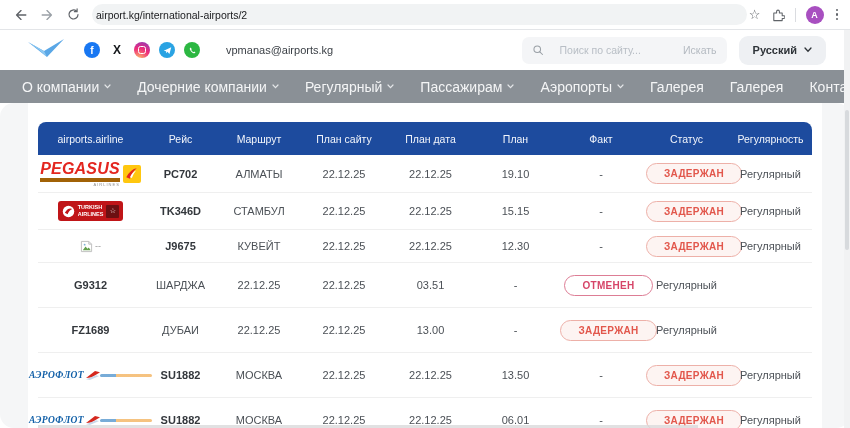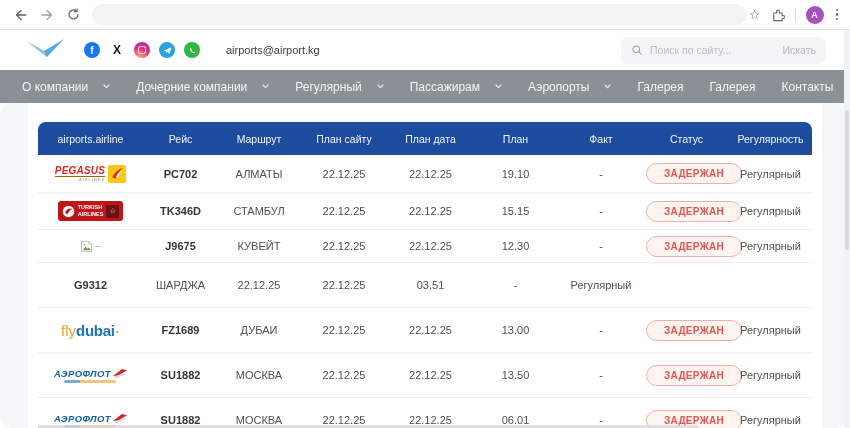--- a/index.html
+++ b/index.html
@@ -35,32 +35,32 @@
     justify-content:center; cursor:pointer; color:#fff; font-size:10px; font-weight:bold; }
   .soc.fb { background:#1877f2; }
   .soc.xx { background:transparent; color:#14171a; font-size:12px; }
   .soc.ig { background:radial-gradient(circle at 30% 110%, #fdc468 0%, #ee2a7b 55%, #8a3ab9 95%); }
   .ig-inner { width:8px; height:8px; border:1.3px solid #fff; border-radius:2.5px; }
   .soc.tg { background:#2aa3e3; }
   .soc.wa { background:#2cb742; }
   .header-email { font-size:11px; color:#3a3f45; cursor:pointer; }
   .header-right { margin-left:auto; display:flex; align-items:center; gap:12px; }
   .search-pill { width:205px; height:27px; background:#f4f5f7; border-radius:7px;
-    display:flex; align-items:center; padding:0 10px; gap:7px; }
+    display:flex; align-items:center; padding:0 10px; gap:16px; }
   .search-pill input { border:none; outline:none; background:transparent; flex:1;
     font-size:10.5px; color:#5a6066; font-family:inherit; min-width:0; }
   .search-pill input::placeholder { color:#b8bec5; }
   .search-go { font-size:10.5px; color:#b4bac1; cursor:pointer; white-space:nowrap; }
   .lang-pill { height:29px; background:#eef0f3; border-radius:9px; display:flex; align-items:center;
     gap:7px; padding:0 14px; cursor:pointer; font-size:11px; font-weight:bold; color:#2e3338; }
 
   
   .main-nav { height:33px; background:#8a9096; display:flex; align-items:center;
     padding:0 22px; gap:26px; flex:0 0 auto; }
-  .nav-item { display:flex; align-items:center; gap:15px; color:#f4f5f6; font-size:12px;
+  .nav-item { display:flex; align-items:center; gap:5px; color:#f4f5f6; font-size:14px;
     cursor:pointer; white-space:nowrap; }
   .nav-item .chev { color:#e4e6e8; display:flex; }
 
   
   .content { flex:1; background:#f5f6f7; position:relative; overflow:hidden;border-radius:14px; }
   .card { position:absolute; left:28px; right:28px; top:0; bottom:0; background:#fff; padding:0 10px; }
   .flight-table { margin-top:19px; }
   .trow, .thead { display:grid;
     grid-template-columns:105px 75px 82px 88px 85px 85px 86px 85px 1fr; align-items:center; }
   .thead { background:#1d4b9e; border-radius:8px 8px 0 0; height:33px; }
@@ -74,39 +74,39 @@
     align-items:center; justify-content:center; }
   .td.flight { font-weight:bold; color:#33373c; }
   .badge { display:inline-block; border-radius:14px; padding:4px 17px; font-size:10px;
     font-weight:bold; letter-spacing:.3px;margin-left:15px; }
   .badge.delayed { color:#e2574c; border:1px solid #edb0a8; background:#fdf4f2; }
   .badge.cancelled { color:#d64568; border:1px solid #dd7d95; background:#fff; }
 
   
   .logo-pegasus { display:flex; align-items:center; gap:3px; }
   .pg-text { display:flex; flex-direction:column; align-items:flex-end; }
-  .pg-name { color:#e3261f; font-weight:bold; font-style:italic; font-size:10px;
-    letter-spacing:.2px; border-bottom:1px solid #a16207; }
+  .pg-name { color:#e3261f; font-weight:bold; font-style:italic; font-size:16px;
+    letter-spacing:.2px; border-bottom:4px solid #a16207; }
   .pg-sub { color:#8d8d8d; font-size:4px; letter-spacing:1px; }
   .pg-box { width:18px; height:18px; background:#ffc70f; border-radius:2px;
     display:flex; align-items:center; justify-content:center; }
   .logo-turkish { display:flex; align-items:center; background:#c01518; border-radius:3px;
     padding:3px 4px; gap:3px; }
   .ta-text { color:#fff; font-size:5.5px; font-weight:bold; line-height:1.2; text-align:left; }
   .ta-star { width:13px; height:13px; background:#6d1012; color:#fff; font-size:7px;
     display:flex; align-items:center; justify-content:center; border-radius:1px; }
   .logo-broken { display:flex; align-items:center; gap:2px; color:#9a9a9a; font-size:9px; }
   .logo-airarabia { width:84px; height:38px; background:#e41c4c; display:flex;
     align-items:center; justify-content:center; color:#fff; font-size:10.5px;
     font-weight:bold; letter-spacing:.4px; }
   .logo-flydubai { display:flex; align-items:baseline; }
   .fd-fly { color:#f49e25; font-size:15px; }
   .fd-dubai { color:#1b75bc; font-size:15px; font-weight:bold; letter-spacing:-.3px; }
   .fd-dot { color:#f49e25; font-size:13px; font-weight:bold; margin-left:1px; }
-  .logo-aeroflot { display:flex; flex-direction:column; align-items:center; }
+  .logo-aeroflot { display:flex; flex-direction:row; align-items:center;font-family:Liberation Serif, serif; }
   .af-row { display:flex; align-items:center; gap:2px; }
   .af-name { color:#1260a8; font-weight:bold; font-style:italic; font-size:9.5px; letter-spacing:.4px; }
   .af-squiggle { width:52px; height:3px; margin-top:1px; border-radius:2px;
     background:linear-gradient(90deg,#2f7fc2 0 30%,#f0a23c 30% 100%); opacity:.65; }
   .scrollbar { position:absolute; right:0; top:30px; bottom:0; width:6px; background:#f1f2f3; }
   .scroll-thumb { position:absolute; right:1px; top:80px; width:4px; height:140px;
     border-radius:2px; background:#d7dadd; }
   .bottom-strip { position:absolute; left:10px; bottom:0; width:660px; height:3px;
     background:#d9dadb; opacity:.8; }
 </style>
@@ -125,20 +125,21 @@
       <svg width="16" height="16" viewBox="0 0 20 20">
           <path d="M4 10 H15 M10 4.5 L15.5 10 L10 15.5" fill="none" stroke="currentColor" stroke-width="1.7" stroke-linecap="round" stroke-linejoin="round"></path>
         </svg>
     </div>
     <div class="nav-btn">
       <svg width="15" height="15" viewBox="0 0 20 20">
           <path d="M16 10 a6 6 0 1 1 -2 -4.5 M14.8 2.6 v3.6 h-3.6" fill="none" stroke="currentColor" stroke-width="1.6" stroke-linecap="round"></path>
         </svg>
     </div>
     <div class="omnibox">
+      <span class="url-text">airport.kg/international-airports/2</span>
     </div>
     <div class="bar-right">
       <span class="star-icon">☆</span>
       <span style="display:flex;cursor:pointer;">
         <svg width="14" height="14" viewBox="0 0 20 20">
             <path d="M4 7 h4 v-2 a2 2 0 0 1 4 0 v2 h4 v4 h2 a2 2 0 0 1 0 4 h-2 v3 h-12 z" fill="none" stroke="#5f6368" stroke-width="1.5" stroke-linejoin="round"></path>
           </svg>
       </span>
       <span class="bar-sep"></span>
       <span class="avatar">A</span>
@@ -167,29 +168,35 @@
         <svg width="9" height="9" viewBox="0 0 12 12">
             <path d="M1 6.2 L11 1.5 L8.6 10.5 L5.9 7.8 L4.3 9.6 L4.1 7 Z" fill="#fff"></path>
           </svg>
       </span>
       <span class="soc wa">
         <svg width="9" height="9" viewBox="0 0 12 12">
             <path d="M3 2 c-1 1 -1 3 1.5 5.5 c2.5 2.5 4.5 2.5 5.5 1.5 l-1.6 -1.6 l-1.2 .8 c-.8 -.3 -2.6 -2.1 -2.9 -2.9 l.8 -1.2 Z" fill="#fff"></path>
           </svg>
       </span>
     </span>
-    <span class="header-email">airports@airport.kg</span>
+    <span class="header-email">vpmanas@airports.kg</span>
     <span class="header-right">
       <span class="search-pill">
         <svg width="12" height="12" viewBox="0 0 16 16">
             <circle cx="7" cy="7" r="4.4" fill="none" stroke="#9aa0a6" stroke-width="1.4"></circle>
             <path d="M10.4 10.4 L14 14" stroke="#9aa0a6" stroke-width="1.4" stroke-linecap="round"></path>
           </svg>
         <input type="text" placeholder="Поиск по сайту..." style="">
         <span class="search-go">Искать</span>
+      </span>
+      <span class="lang-pill">
+        <span>Русский</span>
+        <svg width="8" height="6" viewBox="0 0 8 6">
+            <polyline points="1,1 4,4.2 7,1" fill="none" stroke="#2e3338" stroke-width="1.3" stroke-linecap="round"></polyline>
+          </svg>
       </span>
     </span>
   </div>
 
   <div class="main-nav">
       <div class="nav-item">
         <span>О компании</span>
         <span class="chev">
           <svg width="7" height="5" viewBox="0 0 7 5">
             <polyline points="1,1 3.5,3.6 6,1" fill="none" stroke="currentColor" stroke-width="1.2" stroke-linecap="round"></polyline>
@@ -325,30 +332,26 @@
               </div>
      <div class="td">Регулярный</div>
             </div>
             <div class="trow">
      <div class="td flight">G9312</div>
      <div class="td">ШАРДЖА</div>
      <div class="td">22.12.25</div>
      <div class="td">22.12.25</div>
      <div class="td">03.51</div>
      <div class="td">-</div>
-     <div class="td">Регулярный</div>
-            </div>
-            <div class="trow">
-              <div class="td">
-                <span class="logo-flydubai">
-      <span class="fd-fly">fly</span>
-                  <span class="fd-dubai">dubai</span>
-                  <span class="fd-dot">·</span>
-                </span>
-              </div>
+     <div class="td">
+                <span class="badge cancelled">ОТМЕНЕН</span>
+              </div>
+     <div class="td">Регулярный</div>
+            </div>
+            <div class="trow">
      <div class="td flight">FZ1689</div>
      <div class="td">ДУБАИ</div>
      <div class="td">22.12.25</div>
      <div class="td">22.12.25</div>
      <div class="td">13.00</div>
      <div class="td">-</div>
      <div class="td">
                 <span class="badge delayed">ЗАДЕРЖАН</span>
               </div>
      <div class="td">Регулярный</div>

